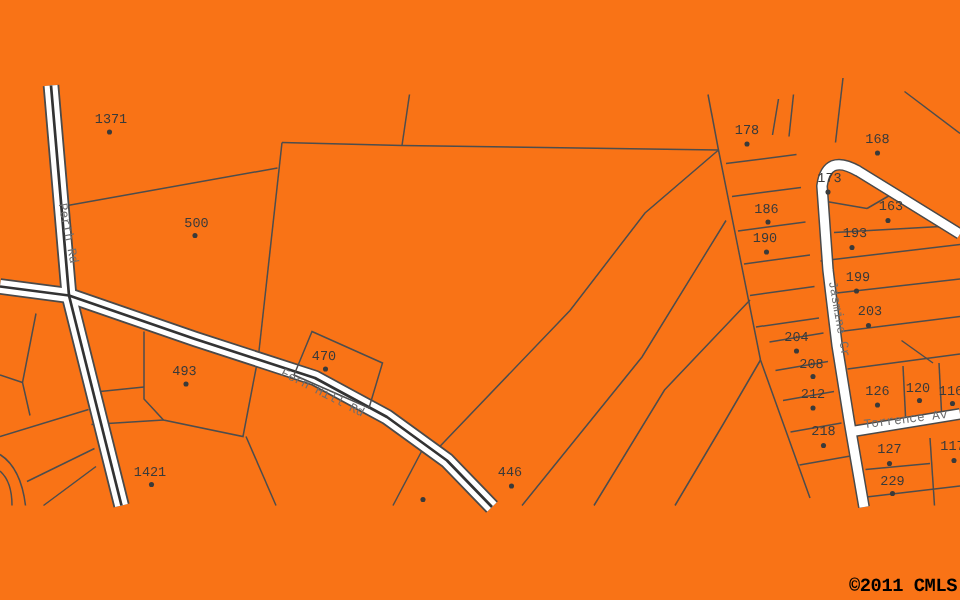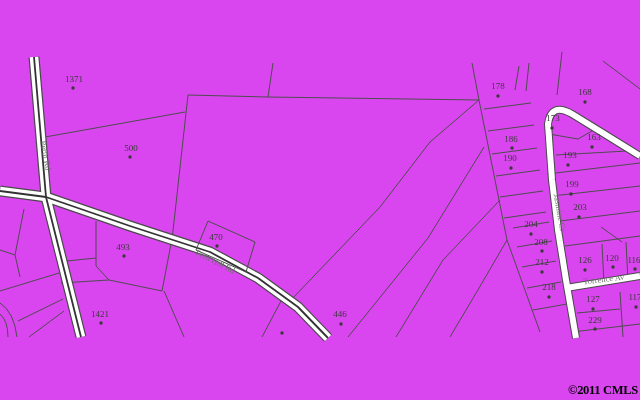--- a/index.html
+++ b/index.html
@@ -1,17 +1,17 @@
 <!DOCTYPE html>
 <html><head>
 <meta charset="utf-8">
 <style>
   html,body{margin:0;padding:0;background:#ffffff;}
-  .stage{position:relative;width:640px;height:400px;background:#d946ef;overflow:hidden;
-         font-family:Liberation Serif, serif;}
+  .stage{position:relative;width:640px;height:400px;background:#f97316;overflow:hidden;
+         font-family:Liberation Mono, monospace;}
   svg{display:block;}
   .parcel{fill:none;stroke-width:1;}
   .road-case{fill:none;stroke-width:11;stroke-linejoin:round;stroke-linecap:butt;}
   .road-case.minor{stroke-width:8;}
   .road-fill{fill:none;stroke:#ffffff;stroke-width:8.6;stroke-linejoin:round;stroke-linecap:butt;}
   .road-fill.minor{stroke-width:6;}
   .road-center{fill:none;stroke-width:1.8;stroke-linejoin:round;}
   .lot-label{font-size:9px;}
   .road-label{font-size:8.5px;}
   .copyright{font-size:12.5px;font-weight:700;letter-spacing:-0.3px;}

